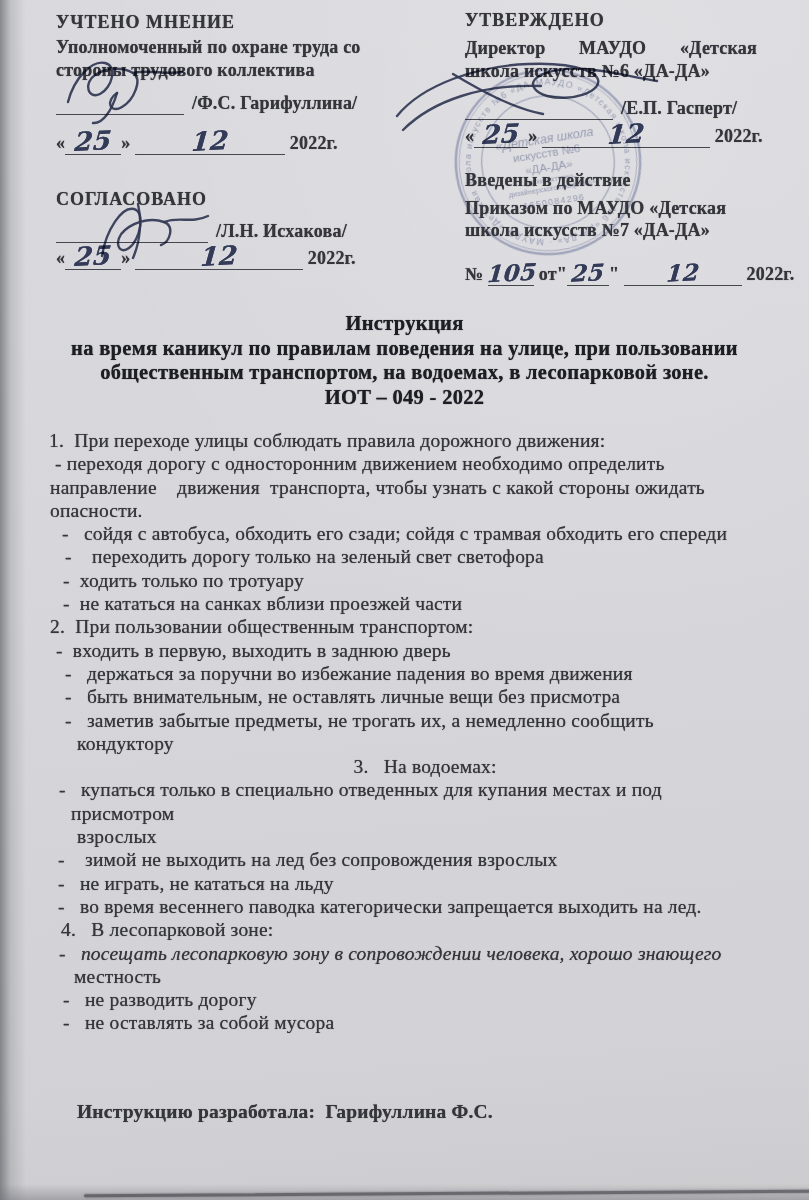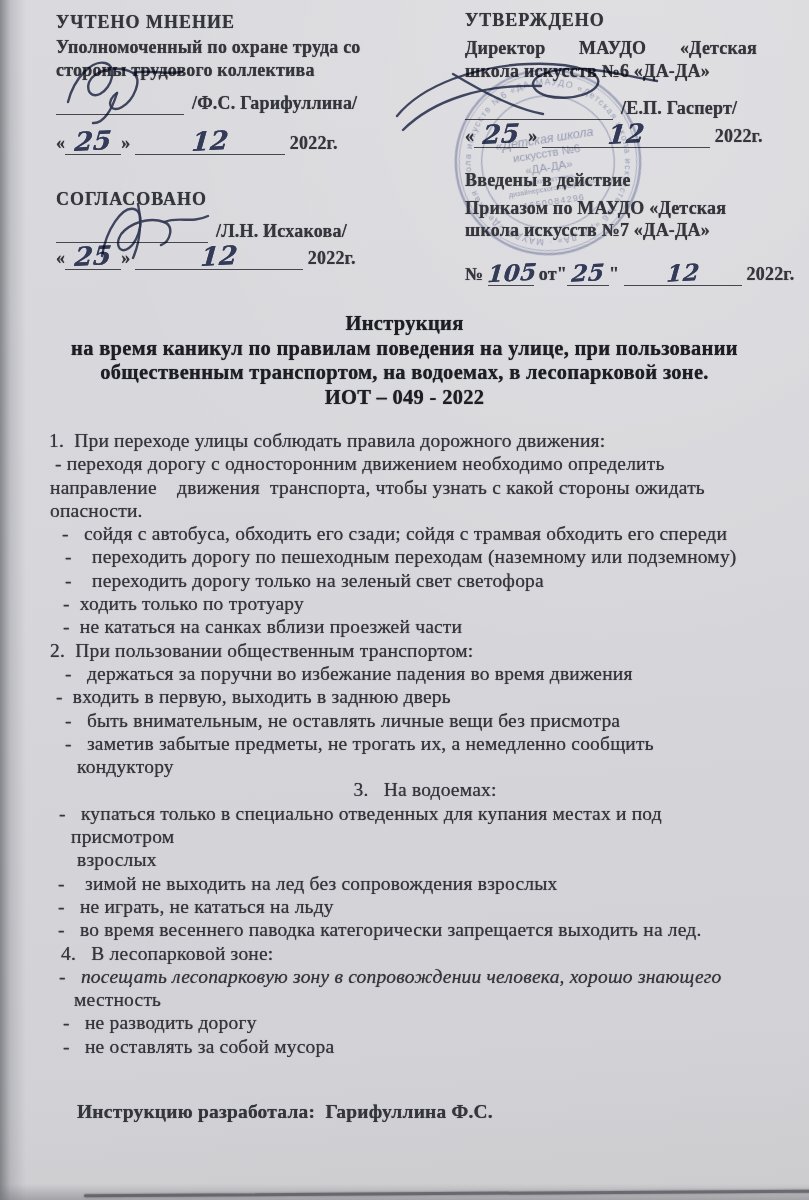--- a/index.html
+++ b/index.html
@@ -148,27 +148,26 @@
     <div>общественным транспортом, на водоемах, в лесопарковой зоне.</div>
     <div>ИОТ – 049 - 2022</div>
   </div>
 
   <div class="body-list">
       <div class="bline" style="padding-left: 0px;">1.  При переходе улицы соблюдать правила дорожного движения:</div>
       <div class="bline" style="padding-left: 6px;">- переходя дорогу с односторонним движением необходимо определить</div>
       <div class="bline" style="padding-left: 1px;">направление    движения  транспорта, чтобы узнать с какой стороны ожидать</div>
       <div class="bline" style="padding-left: 1px;">опасности.</div>
       <div class="bline" style="padding-left: 13px;">-   сойдя с автобуса, обходить его сзади; сойдя с трамвая обходить его спереди</div>
-      <div class="bline" style="padding-left: 16px;">-    переходить дорогу по пешеходным переходам (наземному или подземному)</div>
       <div class="bline" style="padding-left: 16px;">-    переходить дорогу только на зеленый свет светофора</div>
       <div class="bline" style="padding-left: 14px;">-  ходить только по тротуару</div>
       <div class="bline" style="padding-left: 14px;">-  не кататься на санках вблизи проезжей части</div>
       <div class="bline" style="padding-left: 1px;">2.  При пользовании общественным транспортом:</div>
+      <div class="bline" style="padding-left: 7px;">-  входить в первую, выходить в заднюю дверь</div>
       <div class="bline" style="padding-left: 16px;">-   держаться за поручни во избежание падения во время движения</div>
-      <div class="bline" style="padding-left: 7px;">-  входить в первую, выходить в заднюю дверь</div>
       <div class="bline" style="padding-left: 16px;">-   быть внимательным, не оставлять личные вещи без присмотра</div>
       <div class="bline" style="padding-left: 16px;">-   заметив забытые предметы, не трогать их, а немедленно сообщить</div>
       <div class="bline" style="padding-left: 28px;">кондуктору</div>
       <div class="bline" style="padding-left: 12px; text-align: center;">3.   На водоемах:</div>
       <div class="bline" style="padding-left: 10px;">-   купаться только в специально отведенных для купания местах и под</div>
       <div class="bline" style="padding-left: 22px;">присмотром</div>
       <div class="bline" style="padding-left: 28px;">взрослых</div>
       <div class="bline" style="padding-left: 9px;">-    зимой не выходить на лед без сопровождения взрослых</div>
       <div class="bline" style="padding-left: 9px;">-   не играть, не кататься на льду</div>
       <div class="bline" style="padding-left: 9px;">-   во время весеннего паводка категорически запрещается выходить на лед.</div>

